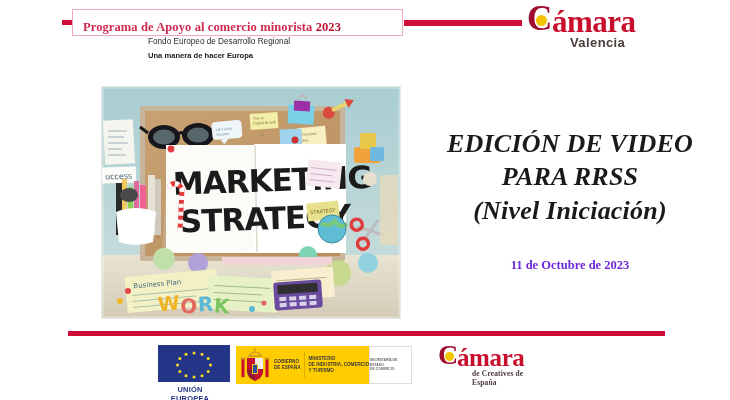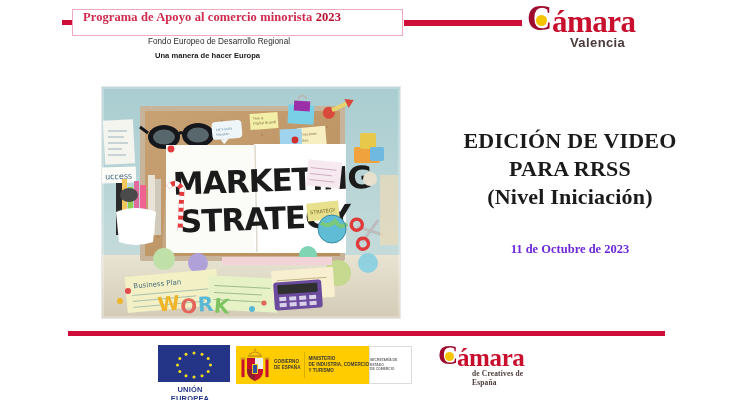--- a/index.html
+++ b/index.html
@@ -15,42 +15,42 @@
   
   .header{position:absolute;left:0;top:0;width:730px;height:70px;}
   .hdr-dash-left{
     position:absolute;left:62px;top:20px;width:11px;height:5px;
     background:#CE0E39;
   }
   .hdr-box{
     position:absolute;left:72px;top:9px;width:331px;height:27px;
     border:1px solid #F0A9BC;
     box-sizing:border-box;
-    display:flex;align-items:flex-start;
+    display:flex;align-items:flex-end;
   }
   .hdr-box-text{
     font-family:"Liberation Serif", serif;
     font-size:12.5px;font-weight:bold;color:#D02A4E;
     letter-spacing:.1px;white-space:nowrap;
     padding-left:10px;
   }
   .hdr-box-text .yr{color:#B7102F;}
   .hdr-dash-right{
     position:absolute;left:404px;top:20px;width:118px;height:6px;
     background:#CE0E39;
   }
   .hdr-sub1{
     position:absolute;left:148px;top:37px;
     font-family:"Liberation Sans", sans-serif;
     font-size:8.2px;color:#2b2b2b;white-space:nowrap;
   }
   .hdr-sub2{
     position:absolute;left:148px;top:51px;
     font-family:"Liberation Sans", sans-serif;
-    font-size:7.6px;font-weight:bold;color:#1a1a1a;white-space:nowrap;margin-left:7px;
+    font-size:7.6px;font-weight:bold;color:#1a1a1a;white-space:nowrap;
   }
 
   
   .camara-hdr{position:absolute;left:527px;top:6px;width:150px;height:40px;}
   .cam-wrap{position:relative;display:flex;align-items:flex-start;}
   .cam-c{position:relative;width:26px;height:30px;flex:0 0 auto;}
   .cam-c .cglyph{
     position:absolute;left:0;top:-5px;
     font-family:"Liberation Serif", serif;
     font-size:35px;font-weight:bold;color:#9E0B2E;line-height:1;
@@ -81,22 +81,22 @@
   
   .right-col{position:absolute;left:420px;top:100px;width:300px;text-align:center;}
   .kicker{
     font-family:"Liberation Serif", serif;
     font-size:10.5px;font-weight:bold;color:#D8365F;
     line-height:1.35;
   }
   .maintitle{
     margin-top:27px;
     font-family:"Liberation Serif", serif;
-    font-size:22px;font-weight:bold;color:#1a1a1a;
-    line-height:1.28;letter-spacing:.2px;
+    font-size:26px;font-weight:bold;color:#1a1a1a;
+    line-height:1.28;letter-spacing:.2px;font-style:italic;
   }
   .dateline{
     margin-top:31px;
     font-family:"Liberation Serif", serif;
     font-size:12.5px;font-weight:bold;color:#6d28d9;
   }
 
   
   .foot-bar{
     position:absolute;left:68px;top:331px;width:597px;height:5px;

